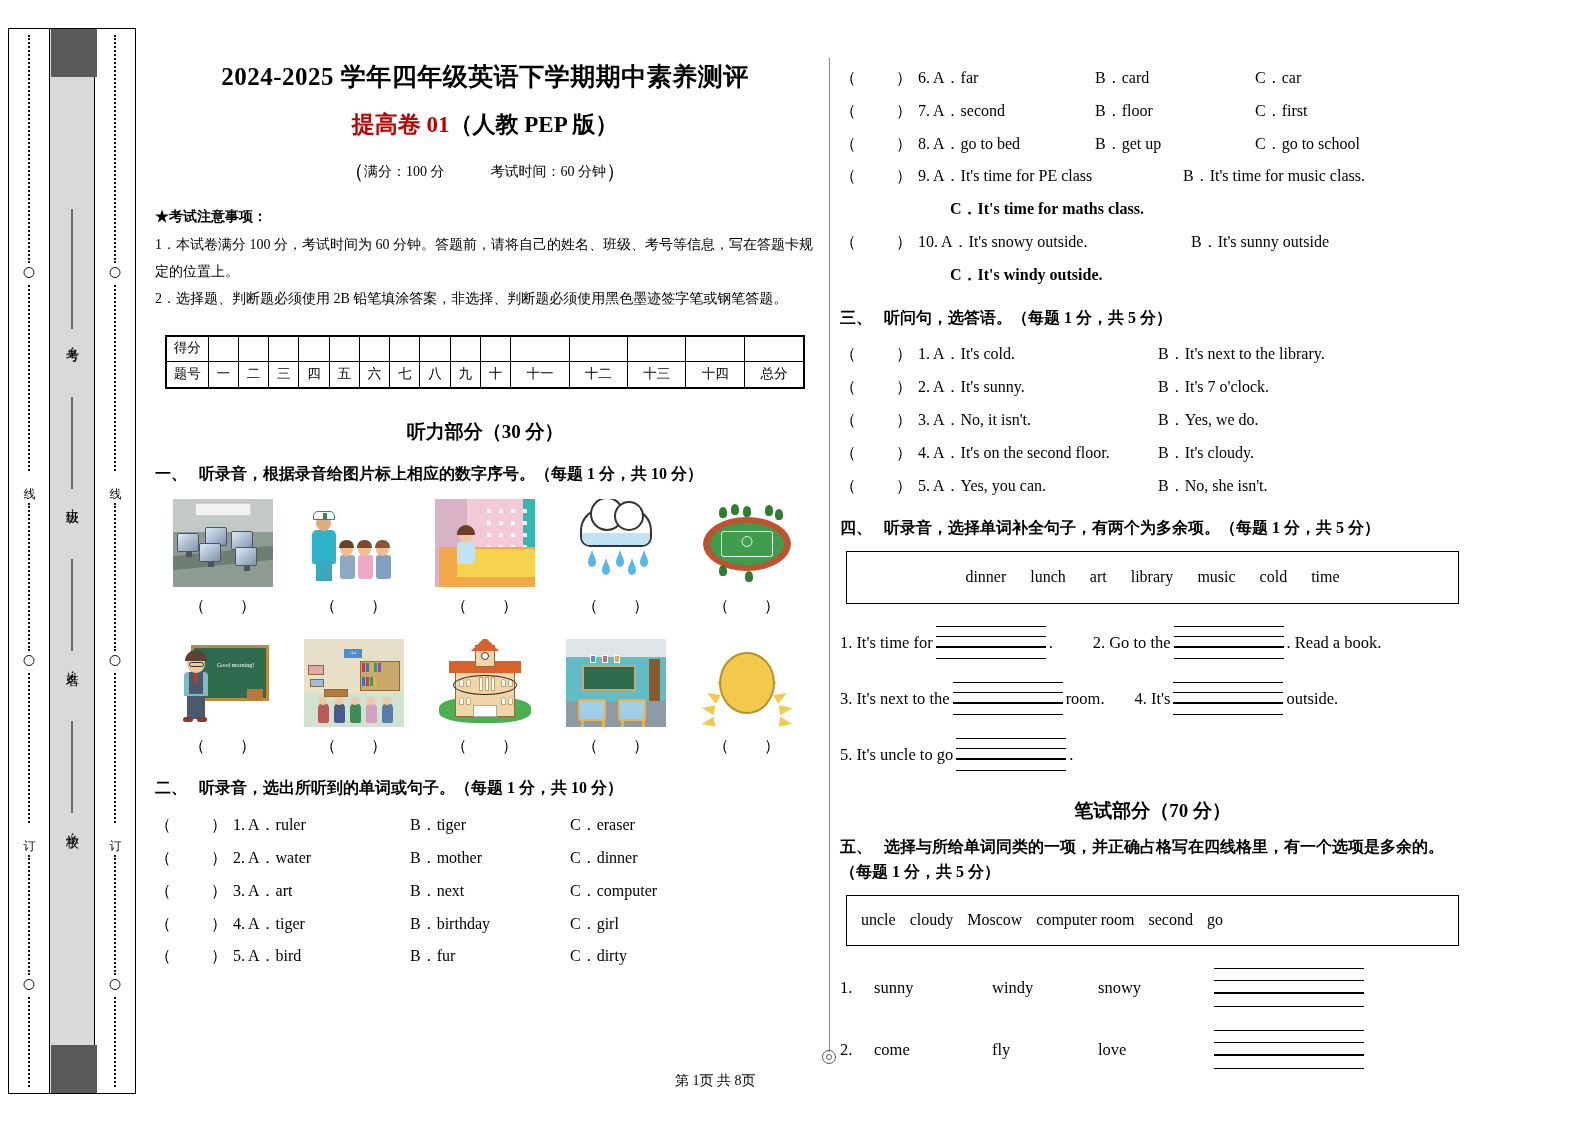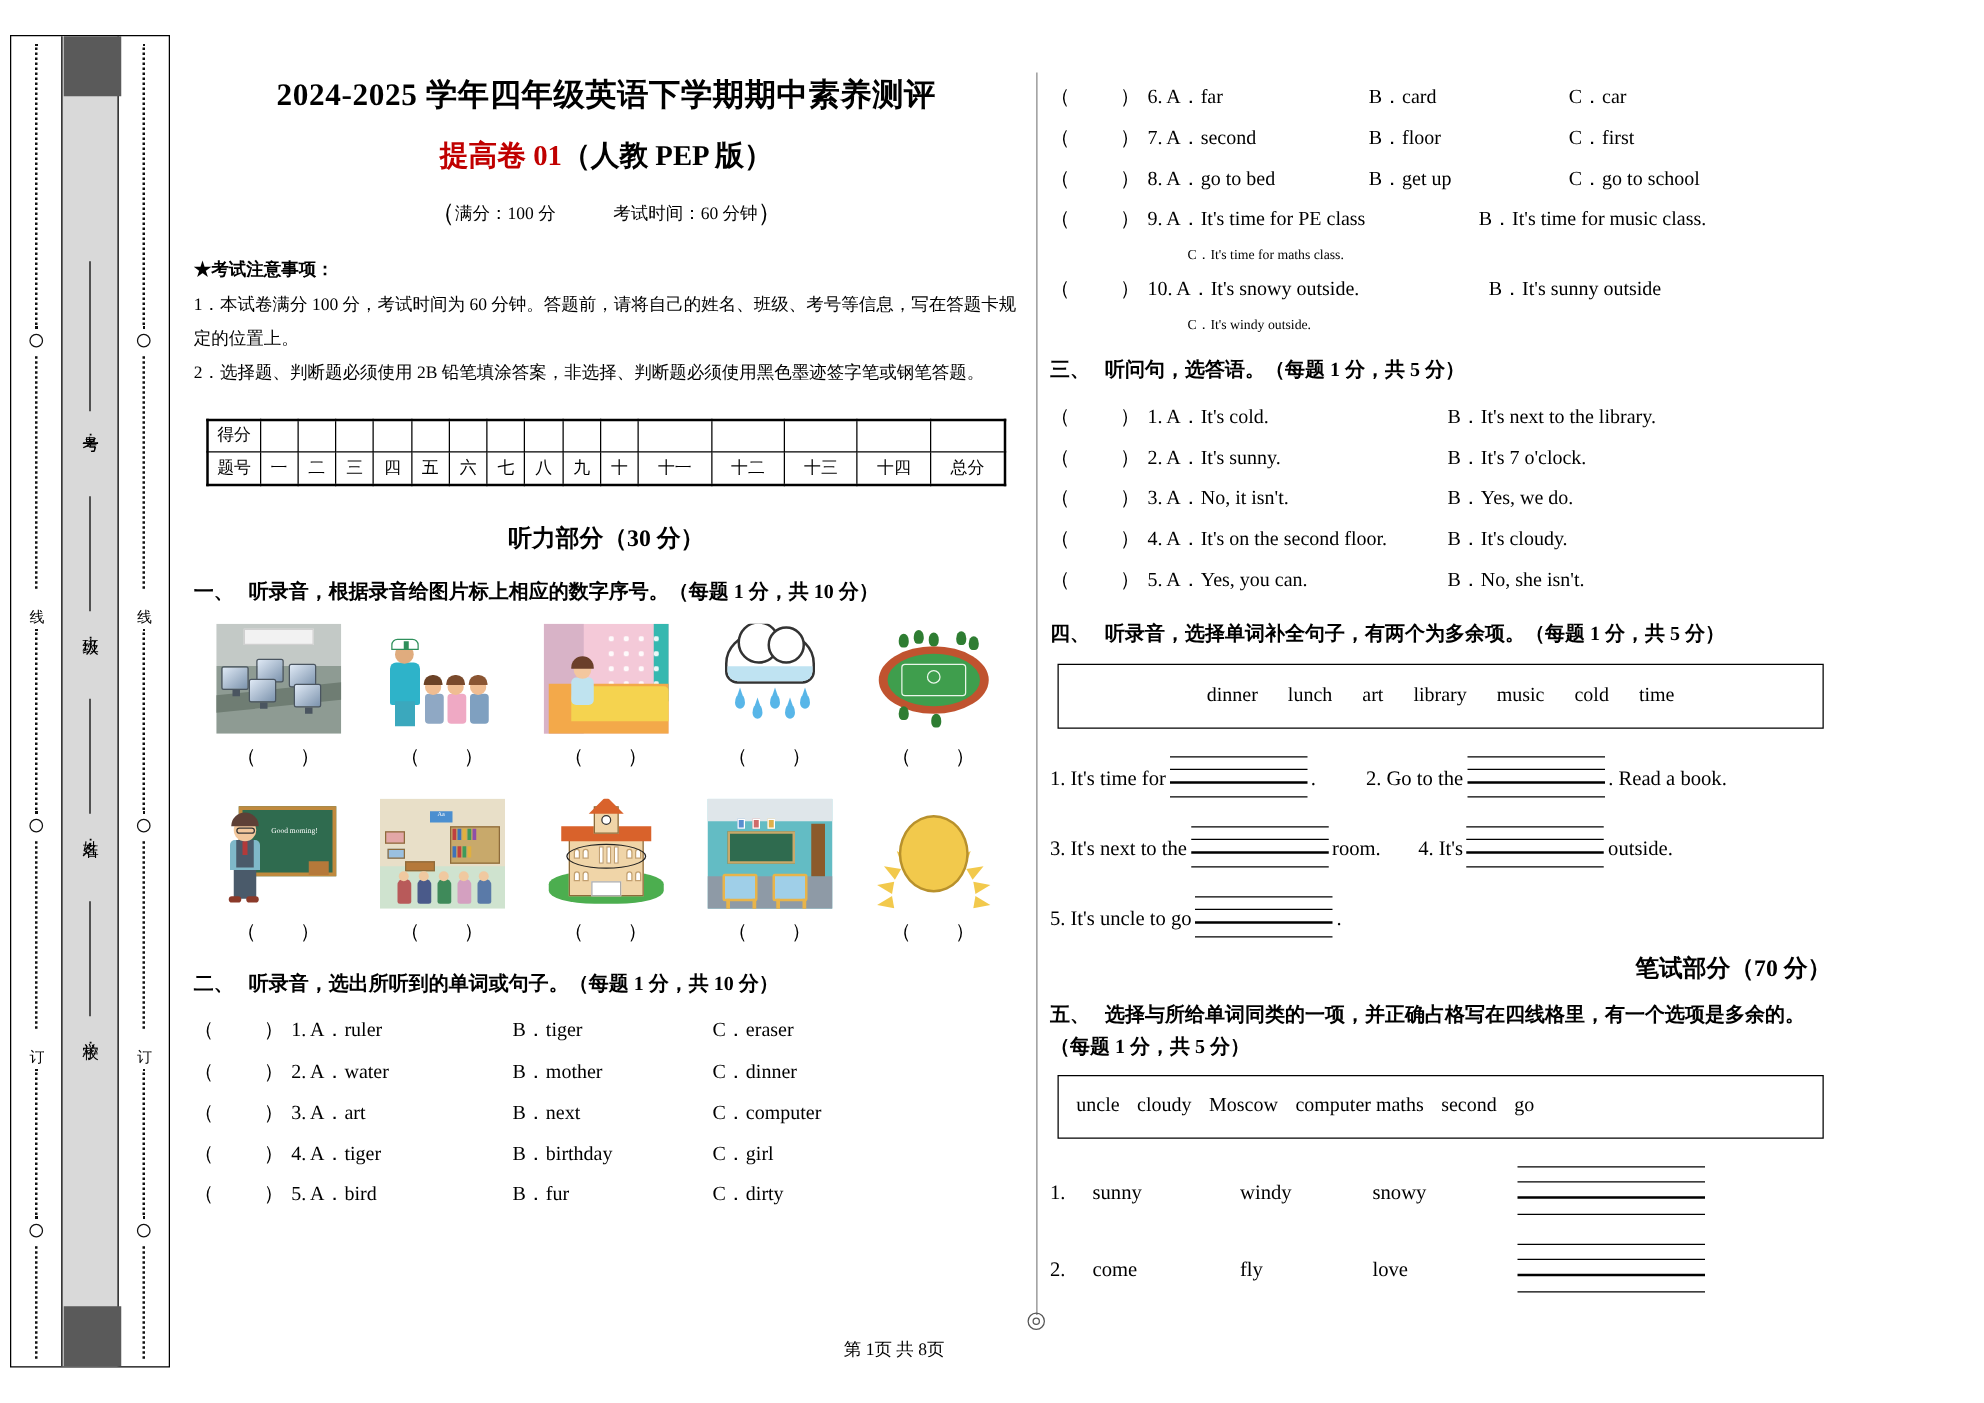--- a/index.html
+++ b/index.html
@@ -210,21 +210,21 @@
   
   .mc-list{ margin-top:8px; }
   .mc-row{ display:flex; align-items:flex-start; font-size:16px; line-height:2.05; }
   .mc-paren{ width:78px; flex:0 0 78px; }
   .mc-paren .sp{ display:inline-block; width:40px; }
   .mc-qn{ flex:0 0 auto; margin-right:3px; }
   .mc-opt{ display:inline-block; }
   .mc-a{ flex:0 0 162px; }
   .mc-b{ flex:0 0 160px; }
   .mc-c{ flex:0 0 auto; }
-  .mc-cont{ padding-left:110px; font-size:11px; line-height:2.05; }
+  .mc-cont{ padding-left:110px; font-size:16px; line-height:2.05;font-weight:bold; }
 
   .mc3-a{ flex:0 0 250px; }
   .mc3-b{ flex:0 0 auto; }
 
   
   .s3-a{ flex:0 0 225px; }
   .s3-b{ flex:0 0 auto; }
 
   
   .word-bank{
@@ -779,28 +779,28 @@
     <span>It's uncle to go</span>
     <span class="fourline">
         <i></i>
         <i></i>
         <i></i>
         <i></i>
       </span>
     <span>.</span>
   </div>
 
-  <div class="part-title" style="margin-top:10px;text-align:right;">笔试部分（70 分）</div>
+  <div class="part-title" style="margin-top:24px;">笔试部分（70 分）</div>
 
   <div class="q-head" style="margin-top:10px;">
     <span class="num">五、</span><span>选择与所给单词同类的一项，并正确占格写在四线格里，有一个选项是多余的。（每题 1 分，共 5 分）</span>
   </div>
 
   <div class="word-bank wb5">
-    <span>uncle</span><span>cloudy</span><span>Moscow</span><span>computer maths</span><span>second</span><span>go</span>
+    <span>uncle</span><span>cloudy</span><span>Moscow</span><span>computer room</span><span>second</span><span>go</span>
   </div>
 
   <div class="q5-row">
     <span class="q5-num">1.</span>
     <span class="q5-w">sunny</span>
     <span class="q5-w2">windy</span>
     <span class="q5-w2">snowy</span>
     <span class="q5-blank">
         <i></i>
         <i></i>

